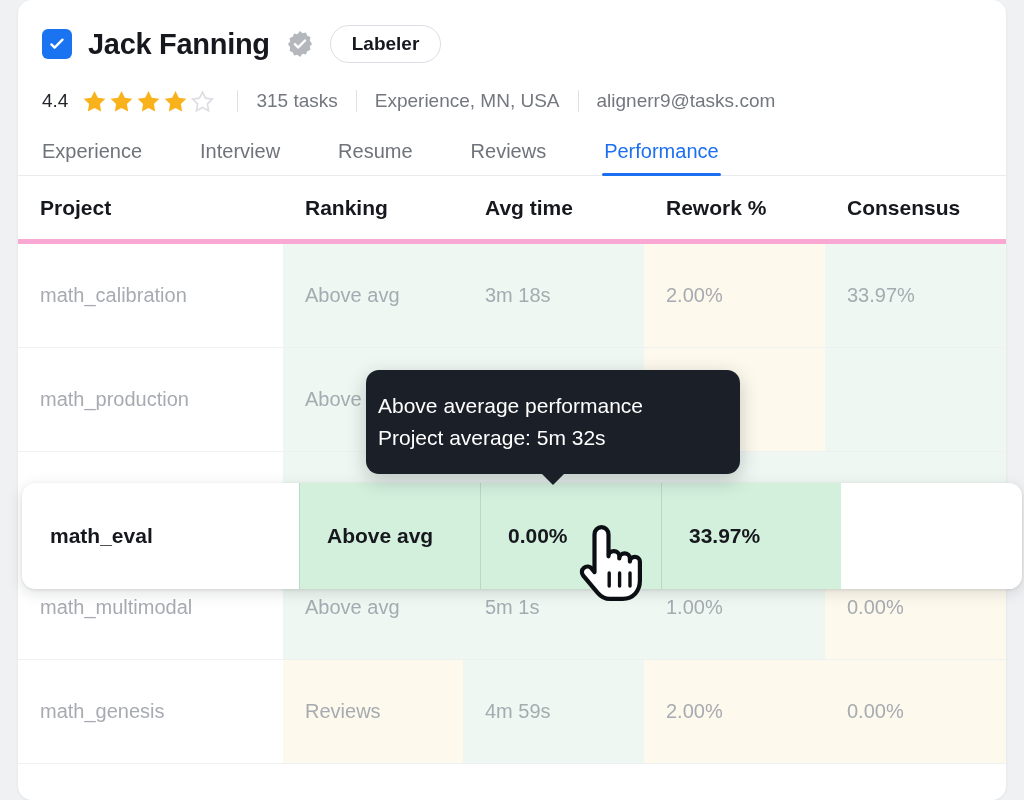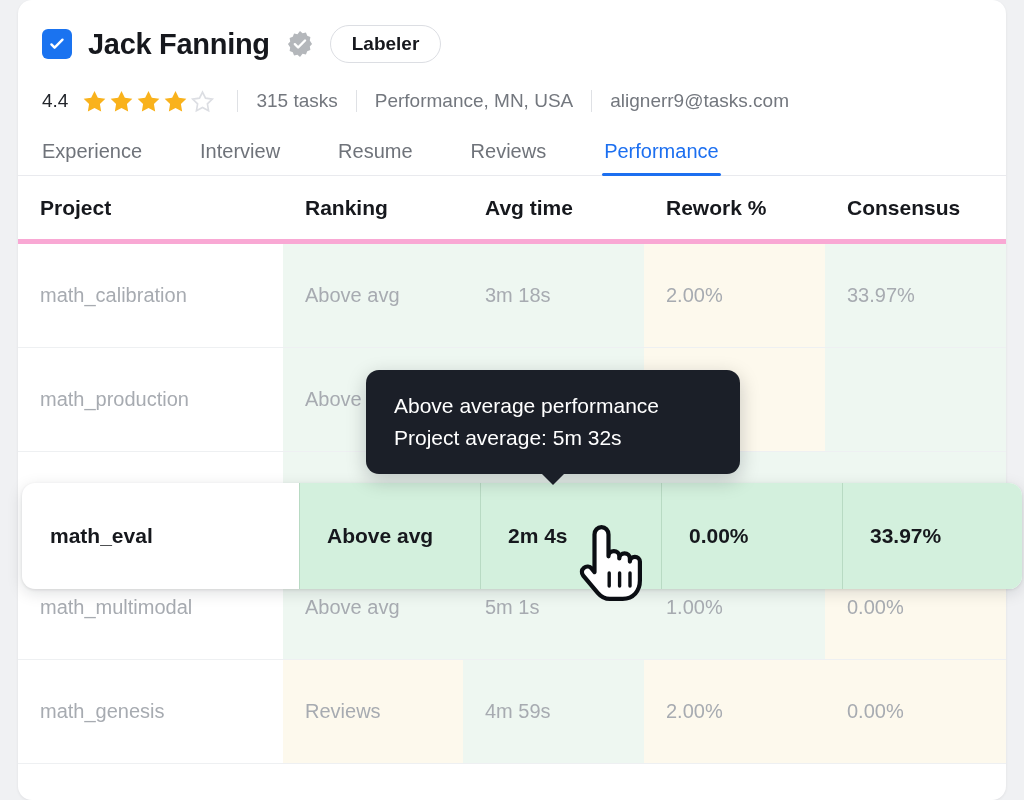--- a/index.html
+++ b/index.html
@@ -239,21 +239,21 @@
   .hl-row .cell + .cell { box-shadow: inset 1px 0 0 rgba(150,190,165,.45); }
 
   
   .tooltip {
     position: absolute;
     left: 366px;
     top: 370px;
     width: 374px;
     background: #1b1f28;
     border-radius: 13px;
-    padding: 20px 28px;
+    padding: 20px 12px;
     z-index: 40;
     box-shadow: 0 6px 20px rgba(10, 14, 22, .22);
   }
 
   .tooltip .tt-line {
     color: #ffffff;
     font-size: 21px;
     line-height: 32px;
     white-space: nowrap;
   }
@@ -326,21 +326,21 @@
               <path fill="#f9b21c" d="M12 1.8l3.2 6.6 7.2 1-5.2 5.1 1.2 7.2L12 18.3l-6.4 3.4 1.2-7.2L1.6 9.4l7.2-1z"></path>
             </svg>
           <svg width="25" height="25" viewBox="0 0 24 24">
               <path fill="none" stroke="#dcdee3" stroke-width="1.6" d="M12 2.9l2.9 5.9 6.5 0.9-4.7 4.6 1.1 6.5L12 17.7l-5.8 3.1 1.1-6.5-4.7-4.6 6.5-0.9z"></path>
             </svg>
         </span>
 
         <span class="meta-sep"></span>
         <span>315 tasks</span>
         <span class="meta-sep"></span>
-        <span>Performance, MN, USA</span>
+        <span>Experience, MN, USA</span>
         <span class="meta-sep"></span>
         <span>alignerr9@tasks.com</span>
       </div>
     </div>
 
     <div class="tabs">
       <div class="tab">Experience</div>
       <div class="tab">Interview</div>
       <div class="tab">Resume</div>
       <div class="tab">Reviews</div>
@@ -396,21 +396,20 @@
         <div class="cell c-rework tint-cream">2.00%</div>
         <div class="cell c-consensus tint-cream">0.00%</div>
       </div>
 
     </div>
   </div>
 
   <div class="hl-row">
     <div class="cell c-project">math_eval</div>
     <div class="cell c-ranking hl-green">Above avg</div>
-    <div class="cell c-avgtime hl-green">2m 4s</div>
     <div class="cell c-rework hl-green">0.00%</div>
     <div class="cell c-consensus hl-green">33.97%</div>
   </div>
 
   <div class="tooltip">
     <div class="tt-line">Above average performance</div>
     <div class="tt-line">Project average: 5m 32s</div>
     <div class="tt-arrow"></div>
   </div>
 

